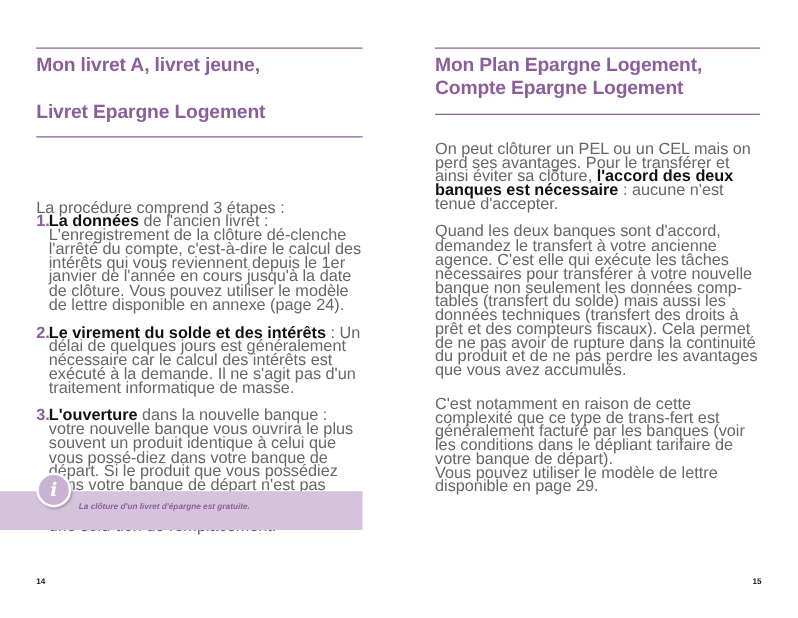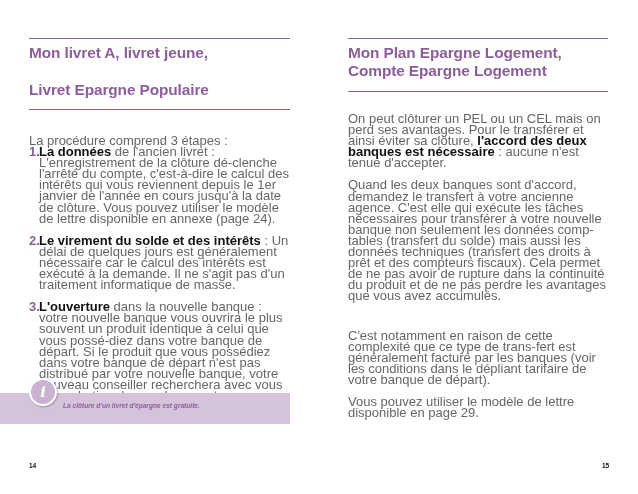--- a/index.html
+++ b/index.html
@@ -27,26 +27,26 @@
   .pagenum { position: absolute; top: 462px; font-size: 6.5px; font-weight: bold; color: #111; }
 </style>
 </head>
 <body>
 
 <div class="page left">
   <div class="rule" style="left:29px; top:38px; width:261px;"></div>
   <h1 class="title" style="left:29px; top:44px; width:270px;">
     <span>Mon livret A, livret jeune,</span><br>
     <br>
-    <span>Livret Epargne Populaire</span>
+    <span>Livret Epargne Logement</span>
   </h1>
   <div class="rule" style="left:29px; top:109px; width:261px;"></div>
 
   <div class="body" style="left:29px; top:132px; width:262px;">
-    <p style="margin-top:3px;">La procédure comprend 3 étapes :</p>
+    <p style="margin-top:28px;">La procédure comprend 3 étapes :</p>
     <ol class="steps">
       <li>
         <span class="num">1.</span>
         <b>La données</b><span> de l'ancien livret : L'enregistrement de la clôture dé-clenche l'arrêté du compte, c'est-à-dire le calcul des intérêts qui vous reviennent depuis le 1er janvier de l'année en cours jusqu'à la date de clôture. Vous pouvez utiliser le modèle de lettre disponible en annexe (page 24).</span>
       </li>
       <li style="margin-top:11px;">
         <span class="num">2.</span>
         <b>Le virement du solde et des intérêts</b><span> : Un délai de quelques jours est généralement nécessaire car le calcul des intérêts est exécuté à la demande. Il ne s'agit pas d'un traitement informatique de masse.</span>
       </li>
       <li style="margin-top:11px;">
@@ -67,18 +67,18 @@
   <div class="rule" style="left:29px; top:38px; width:260px;"></div>
   <h1 class="title" style="left:29px; top:44px; width:270px;">
     <span>Mon Plan Epargne Logement,</span><br>
     <span>Compte Epargne Logement</span>
   </h1>
   <div class="rule" style="left:29px; top:91px; width:260px;"></div>
 
   <div class="body" style="left:29px; top:113px; width:262px;">
     <p><span>On peut clôturer un PEL ou un CEL mais on perd ses avantages. Pour le transférer et ainsi éviter sa clôture, </span><b>l'accord des deux banques est nécessaire</b><span> : aucune n'est tenue d'accepter.</span></p>
     <p style="margin-top:11px;">Quand les deux banques sont d'accord, demandez le transfert à votre ancienne agence. C'est elle qui exécute les tâches nécessaires pour transférer à votre nouvelle banque non seulement les données comp-tables (transfert du solde) mais aussi les données techniques (transfert des droits à prêt et des compteurs fiscaux). Cela permet de ne pas avoir de rupture dans la continuité du produit et de ne pas perdre les avantages que vous avez accumulés.</p>
-    <p style="margin-top:28px;">C'est notamment en raison de cette complexité que ce type de trans-fert est généralement facturé par les banques (voir les conditions dans le dépliant tarifaire de votre banque de départ).</p>
-    <p style="margin-top:11px;">Vous pouvez utiliser le modèle de lettre disponible en page 29.</p>
+    <p style="margin-top:15px;">C'est notamment en raison de cette complexité que ce type de trans-fert est généralement facturé par les banques (voir les conditions dans le dépliant tarifaire de votre banque de départ).</p>
+    <p style="">Vous pouvez utiliser le modèle de lettre disponible en page 29.</p>
   </div>
 
   <div class="pagenum" style="left:283px;">15</div>
 </div>
 
 </body></html>

